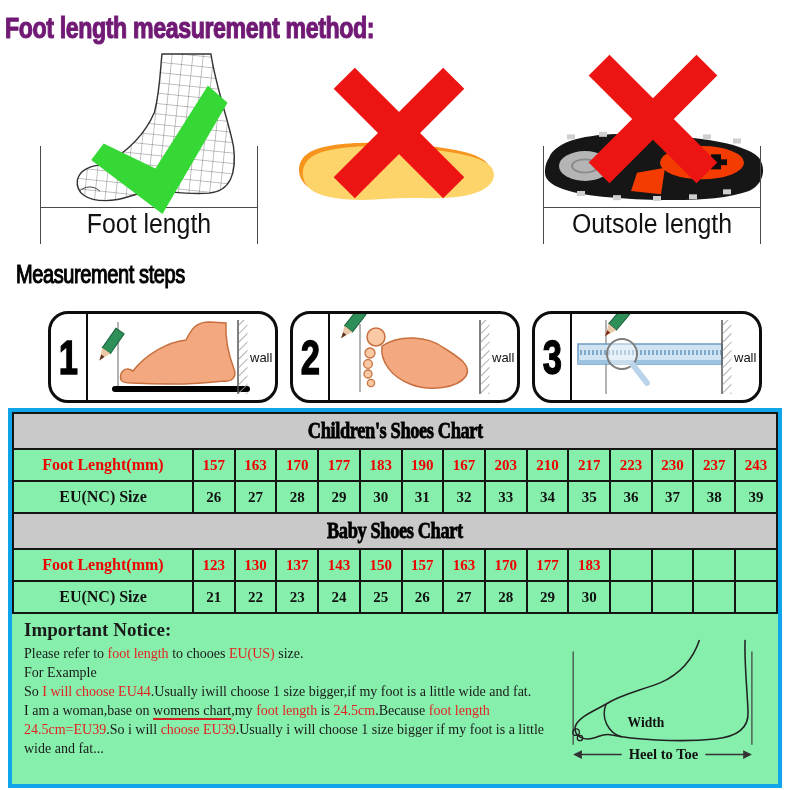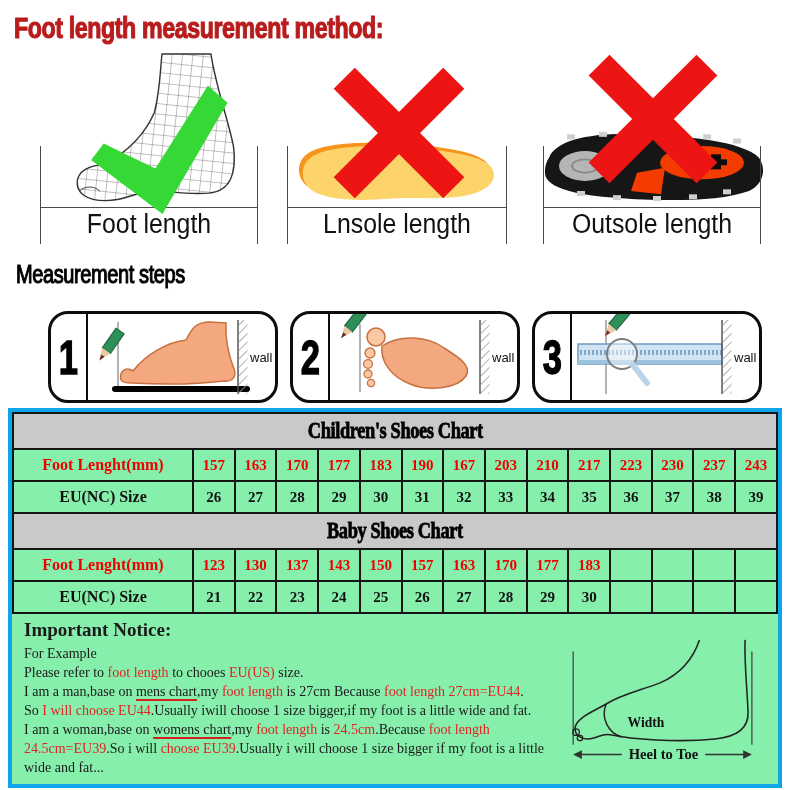--- a/index.html
+++ b/index.html
@@ -3,21 +3,21 @@
 <meta charset="utf-8">
 <style>
   * { box-sizing: border-box; margin: 0; padding: 0; }
   html,body { width:790px; height:790px; background:#fff; font-family:"Liberation Sans",sans-serif; }
   .page { position:absolute; inset:0; width:790px; height:790px; overflow:hidden; }
 
   .cond { display:inline-block; transform:scaleX(.8); transform-origin:left center; letter-spacing:-.5px; white-space:nowrap; }
   .cond.center { transform-origin:center; }
   .heavy { -webkit-text-stroke:1.1px currentColor; }
 
-  .main-title { position:absolute; left:14px; top:12px; font-size:29px; font-weight:bold; color:#b91c1c; }
+  .main-title { position:absolute; left:5px; top:12px; font-size:29px; font-weight:bold; color:#701a75; }
   .steps-title { position:absolute; left:16px; top:260px; font-size:25px; font-weight:normal; color:#000; }
 
   
   .method-item { position:absolute; top:52px; height:192px; }
   .method-item svg { position:absolute; }
   .bracket { position:absolute; left:0; right:0; top:94px; bottom:0; border-left:1.5px solid #4a4a4a; border-right:1.5px solid #4a4a4a; }
   .bracket .hline { position:absolute; top:61px; left:0; right:0; border-top:1.5px solid #4a4a4a; }
   .bracket .mlabel { position:absolute; top:63px; width:100%; text-align:center; font-size:27px; color:#111;
                      transform:scaleX(.92); transform-origin:center; white-space:nowrap; }
 
@@ -79,24 +79,20 @@
     <svg style="left:4px;top:88px;width:212px;height:66px;" viewBox="0 0 220 110" preserveAspectRatio="none">
       <path transform="translate(-4,-6)" d="M20,30 C34,12 74,8 112,12 C152,16 192,22 206,42 C216,58 210,80 188,90 C160,102 128,94 100,98 C72,102 42,100 26,88 C10,76 8,45 20,30 Z" fill="#f7941e"></path>
       <path d="M20,30 C34,12 74,8 112,12 C152,16 192,22 206,42 C216,58 210,80 188,90 C160,102 128,94 100,98 C72,102 42,100 26,88 C10,76 8,45 20,30 Z" fill="#fcd46a"></path>
     </svg>
     <svg style="left:42px;top:15px;width:140px;height:132px;z-index:2;" viewBox="0 0 150 150">
       <g transform="translate(75,75)" fill="#ed1414">
         <rect x="-88" y="-17" width="176" height="34" transform="rotate(45)"></rect>
         <rect x="-88" y="-17" width="176" height="34" transform="rotate(-45)"></rect>
       </g>
     </svg>
-    <div class="bracket">
-      <div class="hline"></div>
-      <div class="mlabel">Lnsole length</div>
-    </div>
   </div>
 
   <div class="method-item" style="left:543px;width:218px;">
     <svg style="left:-6px;top:74px;width:230px;height:80px;" viewBox="0 0 230 96" preserveAspectRatio="none">
       <path d="M12,38 C20,16 55,8 100,10 C150,12 205,18 222,38 C230,52 226,70 212,78 C180,92 120,90 78,86 C45,83 8,76 8,56 C8,48 9,44 12,38 Z" fill="#161616"></path>
       <g fill="#cfcfcf">
         <rect x="30" y="10" width="8" height="6"></rect>
           <rect x="62" y="7" width="8" height="6"></rect>
         <rect x="96" y="6" width="8" height="6"></rect>
           <rect x="132" y="7" width="8" height="6"></rect>
@@ -311,23 +307,22 @@
             <td class="val black"></td>
             <td class="val black"></td>
             <td class="val black"></td>
           </tr>
         </tbody>
     </table>
 
     <div class="notice">
       <div class="notice-heading">Important Notice:</div>
       <div>
+          <div class="nline"><span>Please refer to </span><span class="red">foot length</span><span> to chooes </span><span class="red">EU(US)</span><span> size.</span></div>
           <div class="nline"><span>For Example</span></div>
-          <div class="nline"><span>Please refer to </span><span class="red">foot length</span><span> to chooes </span><span class="red">EU(US)</span><span> size.</span></div>
-          <div class="nline"><span>I am a man,base on </span><span class="ul">mens chart</span><span>,my </span><span class="red">foot length</span><span> is 27cm Because </span><span class="red">foot length 27cm=EU44</span><span>.</span></div>
           <div class="nline"><span>So </span><span class="red">I will choose EU44</span><span>.Usually iwill choose 1 size bigger,if my foot is a little wide and fat.</span></div>
           <div class="nline"><span>I am a woman,base on </span><span class="ul">womens chart</span><span>,my </span><span class="red">foot length</span><span> is </span><span class="red">24.5cm</span><span>.Because </span><span class="red">foot length</span></div>
           <div class="nline"><span class="red">24.5cm=EU39</span><span>.So i will </span><span class="red">choose EU39</span><span>.Usually i will choose 1 size bigger if my foot is a little</span></div>
           <div class="nline"><span>wide and fat...</span></div>
         </div>
 
       <svg class="notice-fig" viewBox="0 0 210 140">
         <line x1="12" y1="16" x2="12" y2="112" stroke="#444" stroke-width="1.3"></line>
         <line x1="196" y1="16" x2="196" y2="112" stroke="#444" stroke-width="1.3"></line>
         <path d="M142,4 C136,22 124,38 102,48 C82,56 62,60 46,70 C32,78 16,84 14,94 C13,104 24,108 33,105 C40,103 44,100 52,102 C70,106 120,110 158,106 C178,104 193,96 192,78 C191,52 188,26 189,4" fill="none" stroke="#222" stroke-width="1.6"></path>

